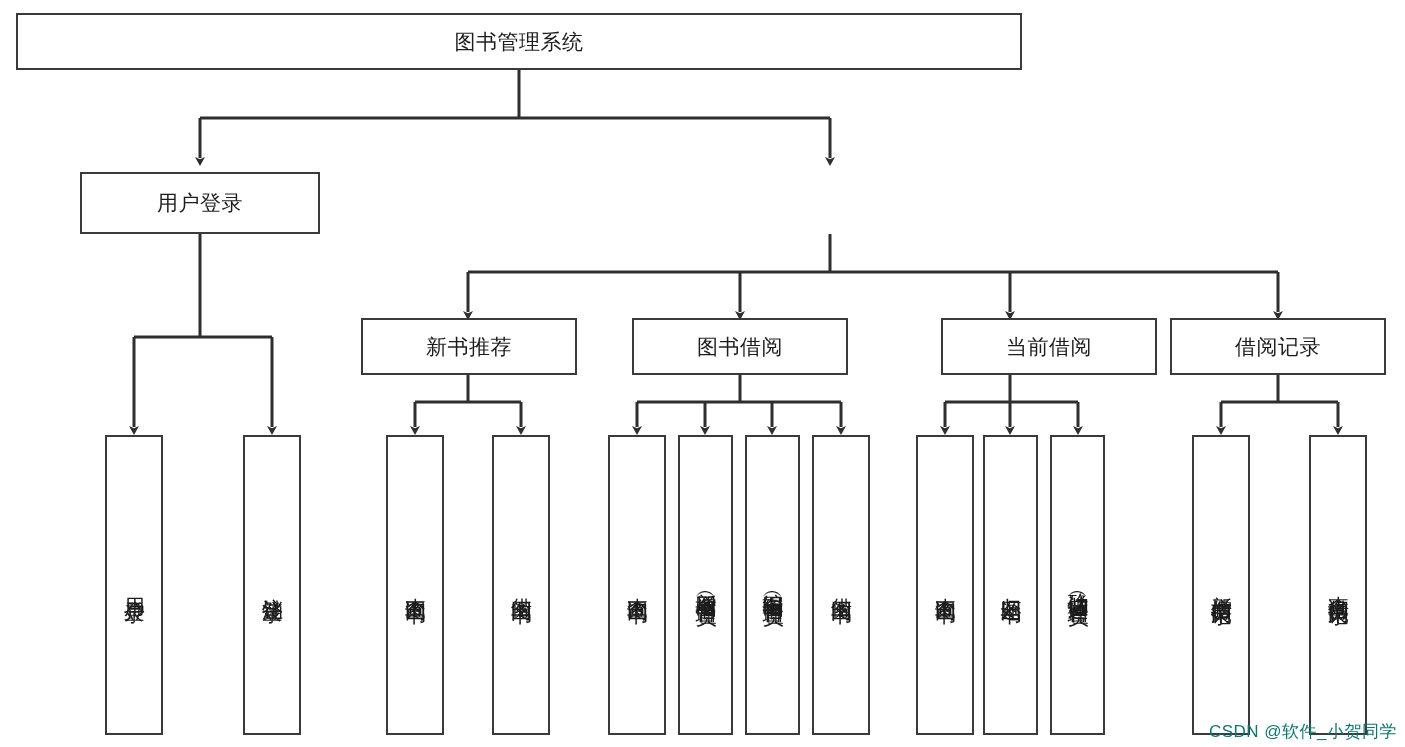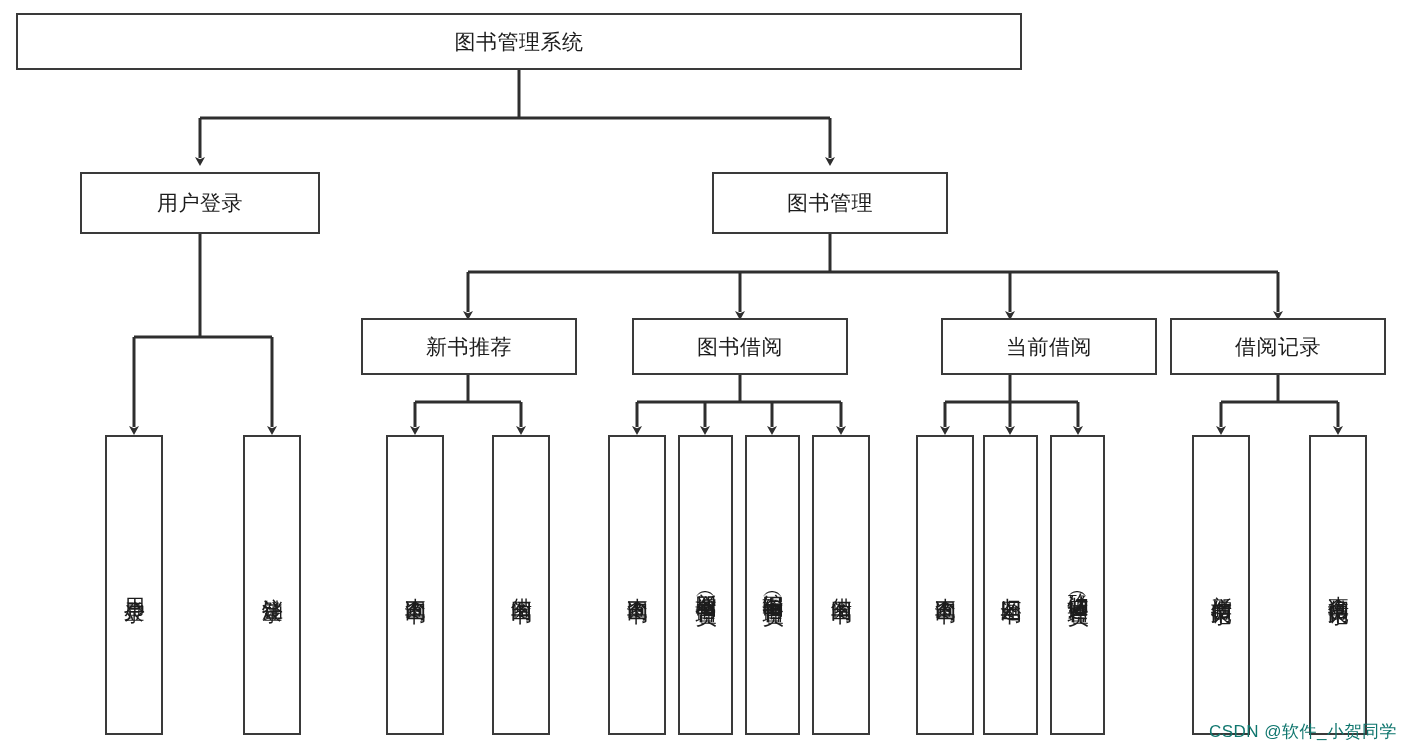--- a/index.html
+++ b/index.html
@@ -114,21 +114,20 @@
       <path d="M1221,402 L1338,402"></path>
       <path d="M1221,402 L1221,427" marker-end="url(#arrow)"></path>
       <path d="M1338,402 L1338,427" marker-end="url(#arrow)"></path>
     </g>
   </svg>
 
   <div class="node horiz" style="left:16px; top:13px; width:1006px; height:57px;">图书管理系统</div>
 
   <div class="node horiz" style="left:80px; top:172px; width:240px; height:62px;">用户登录</div>
 
-  <div class="node horiz" style="left:712px; top:172px; width:236px; height:62px;">图书管理</div>
 
   <div class="node horiz" style="left:632px; top:318px; width:216px; height:57px;">图书借阅</div>
 
   <div class="node horiz" style="left:361px; top:318px; width:216px; height:57px;">新书推荐</div>
 
   <div class="node horiz" style="left:902px; top:318px; width:216px; height:57px;margin-left:39px;">当前借阅</div>
 
   <div class="node horiz" style="left:1170px; top:318px; width:216px; height:57px;text-align:right;">借阅记录</div>
 
   <div class="node vert" style="left:105px; top:435px; width:58px; height:300px;">

